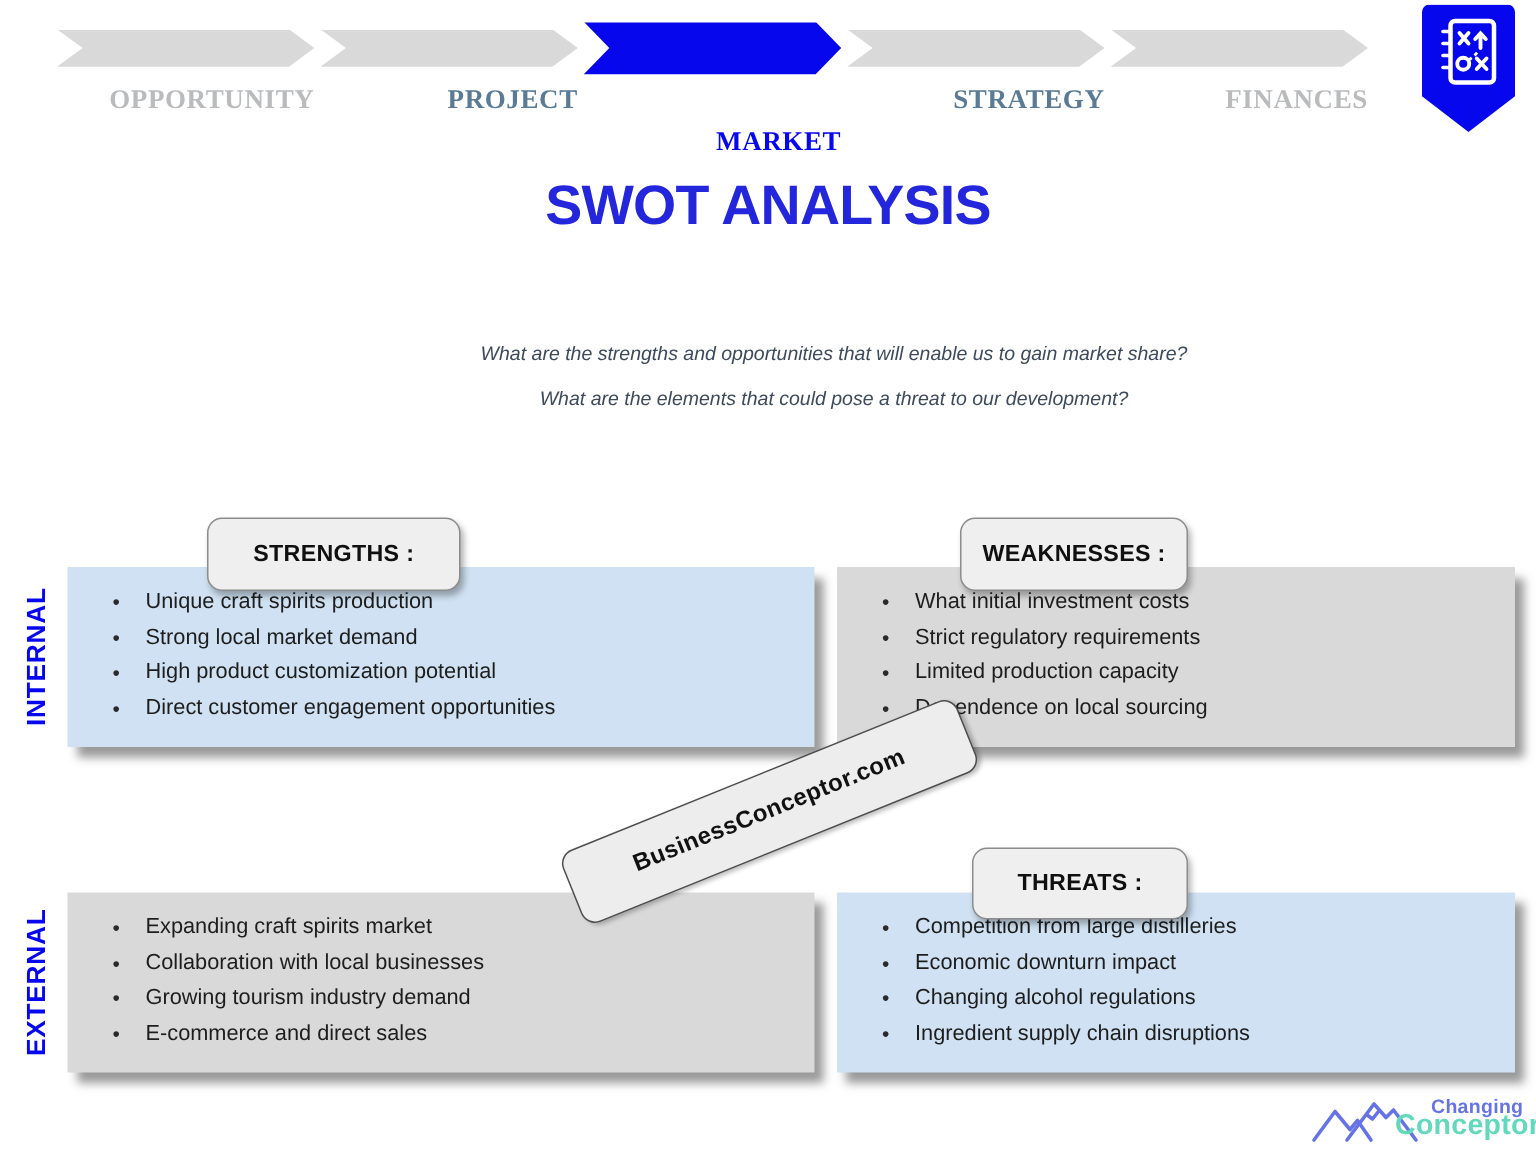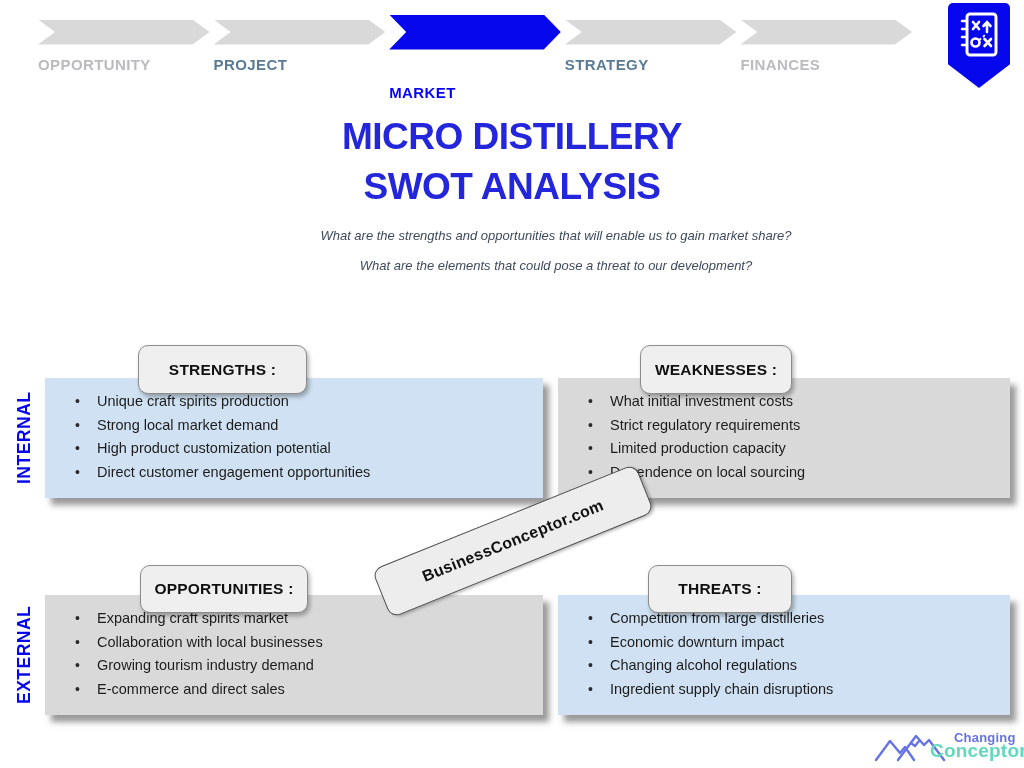--- a/index.html
+++ b/index.html
@@ -7,21 +7,21 @@
     position:relative; width:1024px; height:768px; background:#ffffff;
     overflow:hidden; font-family:"Liberation Sans", sans-serif;
   }
   
   .nav{position:absolute; left:38px; top:12px; width:874px;}
   .arrow-row{display:flex; gap:4px; align-items:center; height:40px;}
   .chev{flex:1; height:25px; background:var(--chev);
         clip-path:polygon(0 0, calc(100% - 17px) 0, 100% 50%, calc(100% - 17px) 100%, 0 100%, 17px 50%);}
   .chev.active{height:35px; background:var(--accent);}
   .label-row{display:flex; gap:4px; margin-top:4px;}
-  .label-row .step-label{flex:1; text-align:left; font-weight:bold; font-size:15px; letter-spacing:.4px;}
+  .label-row .step-label{flex:1; text-align:right; font-weight:bold; font-size:18px; letter-spacing:.4px;font-family:Liberation Serif, serif;}
   .step-label.inactive{color:var(--step-inactive);}
   .step-label.visited{color:var(--step-visited);}
   .step-label.active{color:var(--accent);margin-top:28px;}
   
   .ribbon{position:absolute; left:948px; top:3px; width:62px; height:85px;
           background:var(--accent); border-radius:5px 5px 0 0;
           clip-path:polygon(0 0,100% 0,100% 72%,50% 100%,0 72%);
           display:flex; justify-content:center;}
   .ribbon svg{margin-top:8px;}
   
@@ -106,32 +106,30 @@
         <path d="M15 11 L21 18 M21 11 L15 18"></path>
         <path d="M29 21 L29 12 M25.5 15 L29 11.2 L32.5 15"></path>
         <circle cx="17.5" cy="31.5" r="4"></circle>
         <path d="M26.5 28 L33 35 M33 28 L26.5 35"></path>
       </g>
       <path d="M21 29 Q 26 26 28 22" stroke="#ffffff" stroke-width="1.8" fill="none" stroke-dasharray="2.5 2.5"></path>
     </svg>
   </div>
 
   <div class="title">
-    <div>MICRO DISTILLERY</div>
     <div>SWOT ANALYSIS</div>
   </div>
   <div class="subtitle s1">What are the strengths and opportunities that will enable us to gain market share?</div>
   <div class="subtitle s2">What are the elements that could pose a threat to our development?</div>
 
   <div class="vlabel internal">INTERNAL</div>
   <div class="vlabel external">EXTERNAL</div>
 
   <div class="qlabel strengths">STRENGTHS :</div>
   <div class="qlabel weaknesses">WEAKNESSES :</div>
-  <div class="qlabel opportunities">OPPORTUNITIES :</div>
   <div class="qlabel threats">THREATS :</div>
 
   <div class="qbox strengths blue">
     <ul>
       <li>Unique craft spirits production</li>
       <li>Strong local market demand</li>
       <li>High product customization potential</li>
       <li>Direct customer engagement opportunities</li>
     </ul>
   </div>

